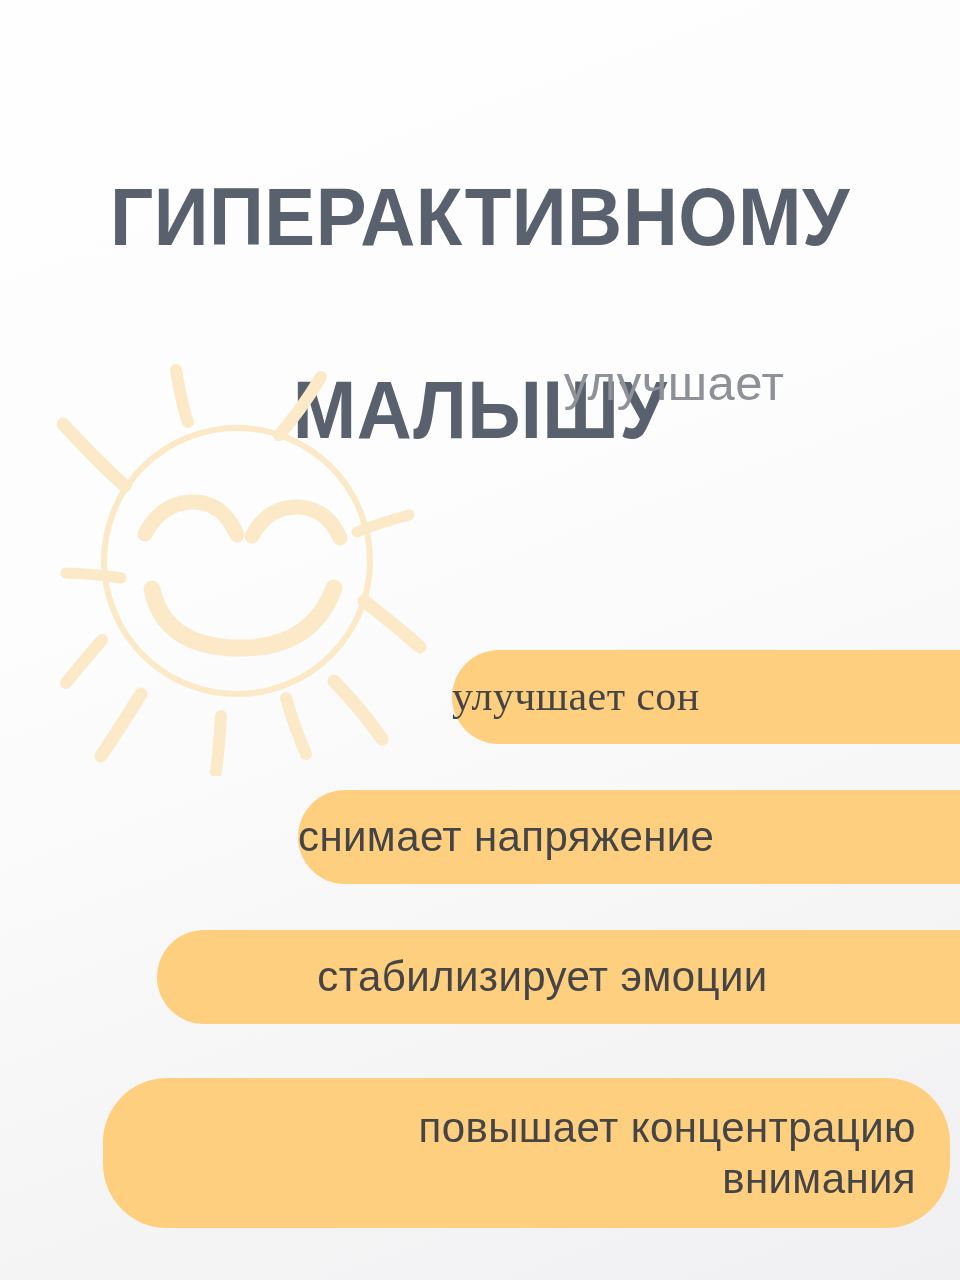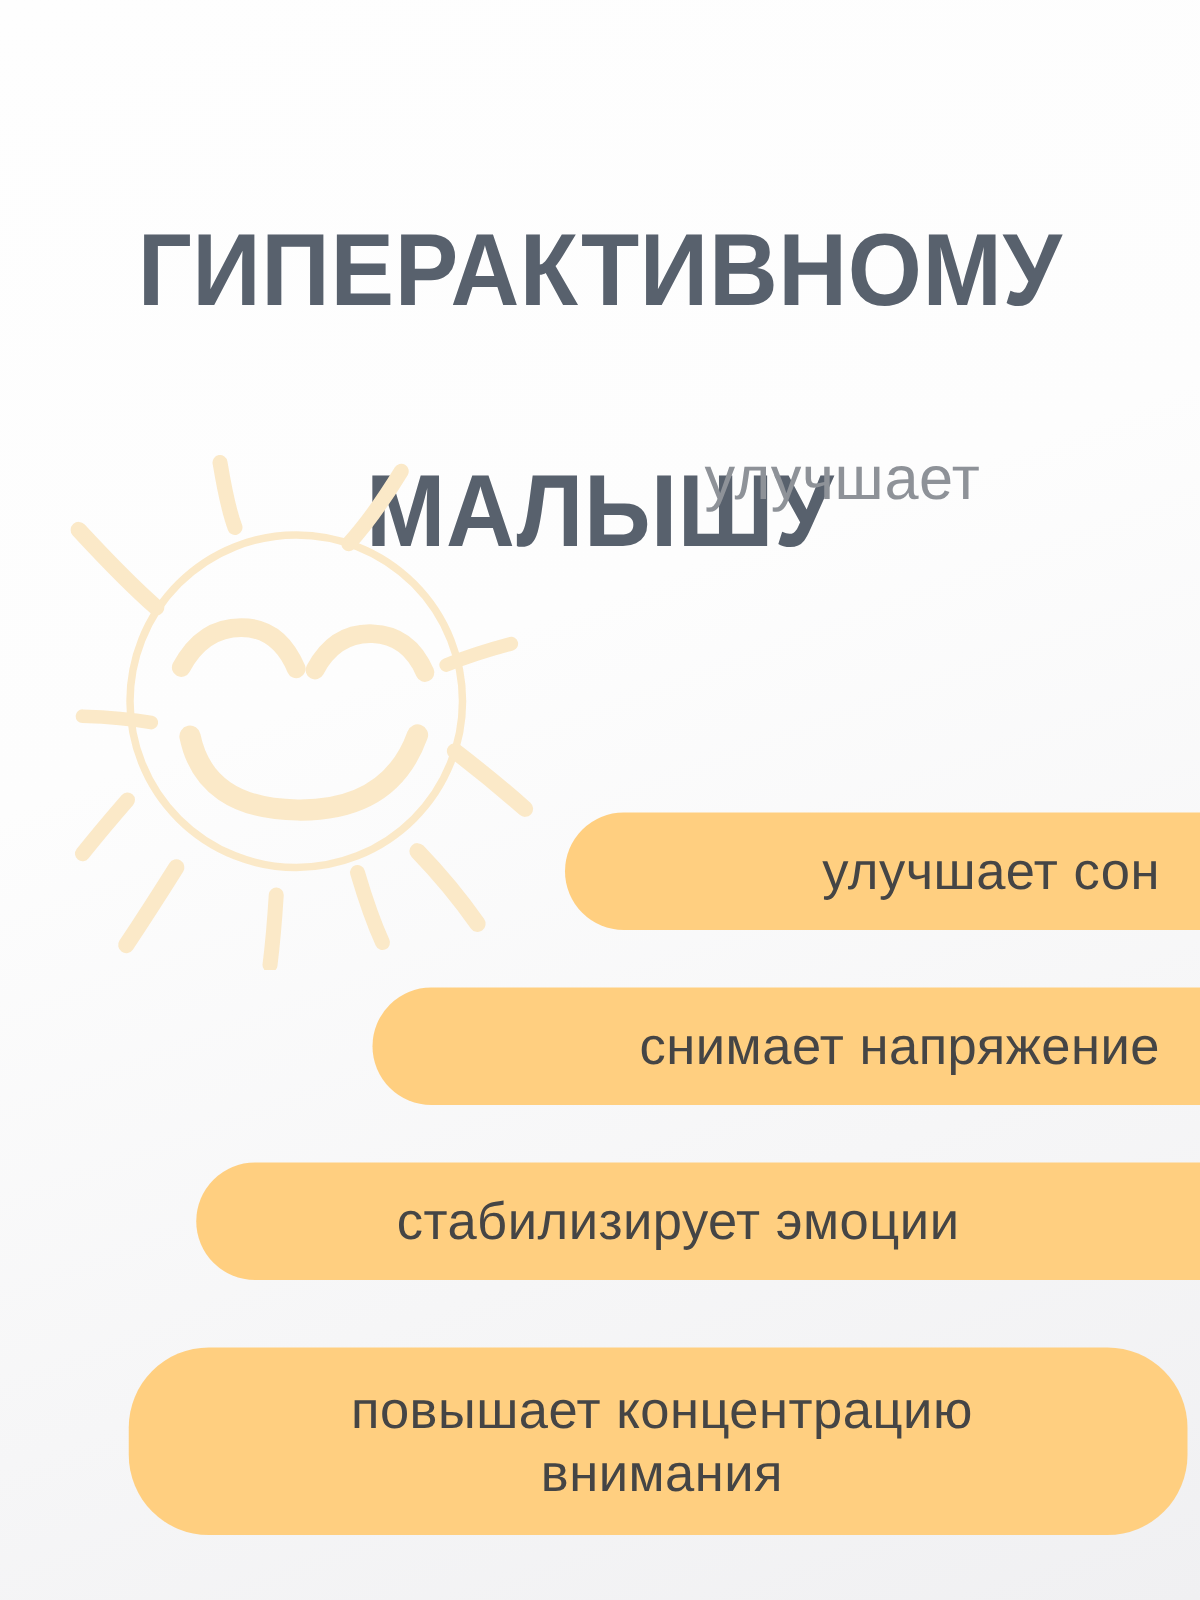--- a/index.html
+++ b/index.html
@@ -73,45 +73,45 @@
   }
   .pill .ptext { display:block; width:100%; }
 
   #pill-1 {
     left:452px; top:650px;
     width:520px; height:94px;
     border-radius:47px 0 0 47px;
     justify-content:center;
     padding-right:44px;
   }
-  #pill-1 .ptext { text-align:right; }
+  #pill-1 .ptext { text-align:left;font-family:Liberation Serif, serif; }
 
   #pill-2 {
     left:298px; top:790px;
     width:674px; height:94px;
     border-radius:47px 0 0 47px;
     padding-right:44px;
   }
-  #pill-2 .ptext { text-align:right; }
+  #pill-2 .ptext { text-align:left; }
 
   #pill-3 {
     left:157px; top:930px;
     width:815px; height:94px;
     border-radius:47px 0 0 47px;
     padding-right:44px;
   }
   #pill-3 .ptext { text-align:center; }
 
   #pill-4 {
     left:103px; top:1078px;
     width:847px; height:150px;
     border-radius:64px;
     padding:0 34px 0 40px;
   }
-  #pill-4 .ptext { text-align:center; white-space:pre-line; }
+  #pill-4 .ptext { text-align:right; white-space:pre-line; }
 </style>
 </head>
 <body>
 
 <div id="poster">
 
   <div class="headline">
     <span class="l1">ГИПЕРАКТИВНОМУ</span>
     <span class="l2">МАЛЫШУ</span>
   </div>

